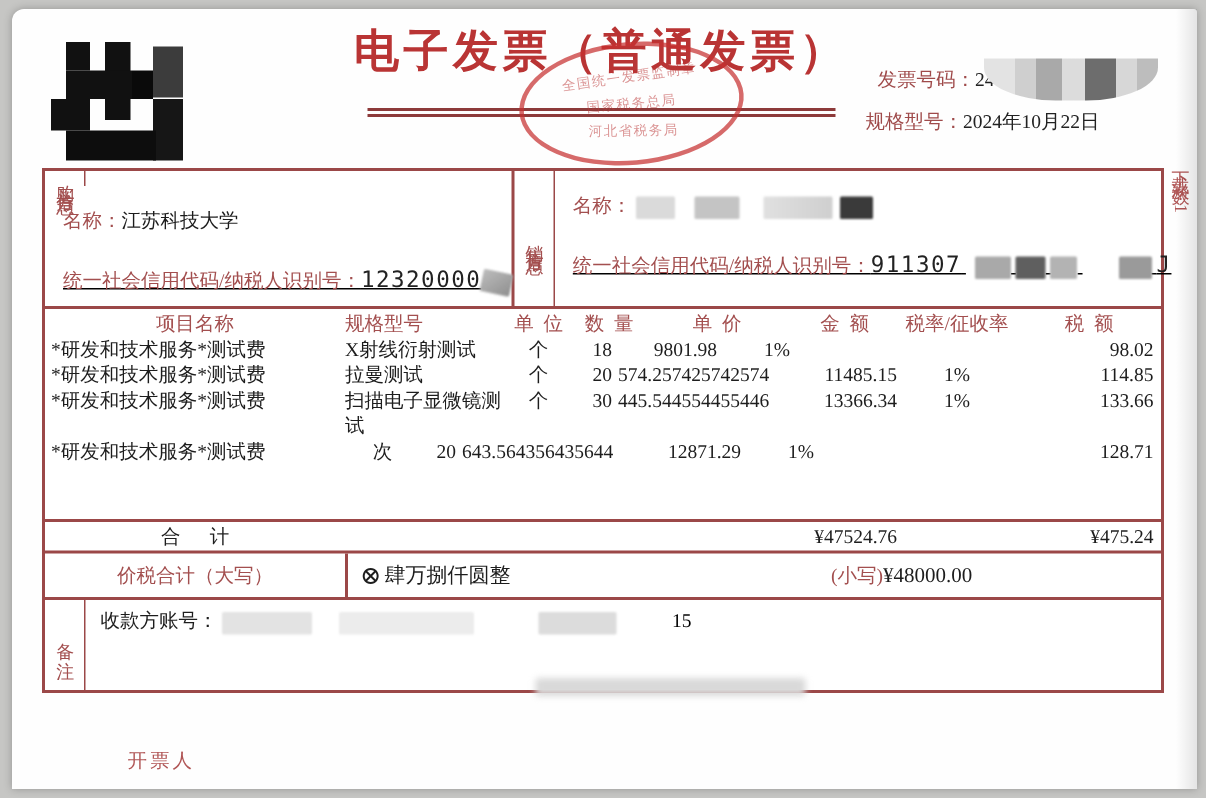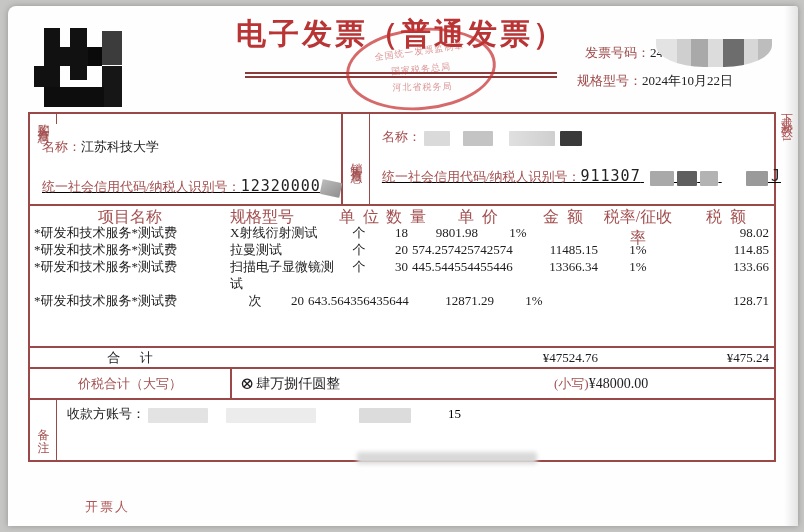--- a/index.html
+++ b/index.html
@@ -69,21 +69,21 @@
   .party-content .line1 { margin-top:4px; }
   .party-content .line2 { margin-top:21px; white-space:nowrap;text-decoration:underline; }
   .flabel { color:#a34f4f; }
   .fvalue { color:#1c1c1c; }
   .taxid-digits { font-family:"DejaVu Sans Mono","Liberation Mono",monospace;
                   font-size:15px; letter-spacing:1px; color:#222; }
   .rblock { display:inline-block; height:15px; vertical-align:middle;
             filter:blur(.6px); border-radius:1px; }
   
   .items { height:140px; font-size:13px; position:relative; }
-  .thead { display:flex; height:18px; color:#a34f4f; font-size:16px; padding-top:1px; }
+  .thead { display:flex; height:18px; color:#a34f4f; font-size:13px; padding-top:1px; }
   .trow { display:flex; line-height:17px; color:#1d1d1d; }
   .c-name   { width:200px; padding-left:4px; }
   .c-spec   { width:104px; }
   .c-unit   { width:50px; text-align:center; }
   .c-qty    { width:24px; text-align:right; }
   .c-price  { width:120px; padding-left:4px; }
   .c-amount { width:70px; text-align:right; }
   .c-rate   { width:80px; text-align:center; }
   .c-tax    { flex:1; text-align:right; padding-right:5px; }
   .thead .c-name { text-align:center; padding-left:0; }

